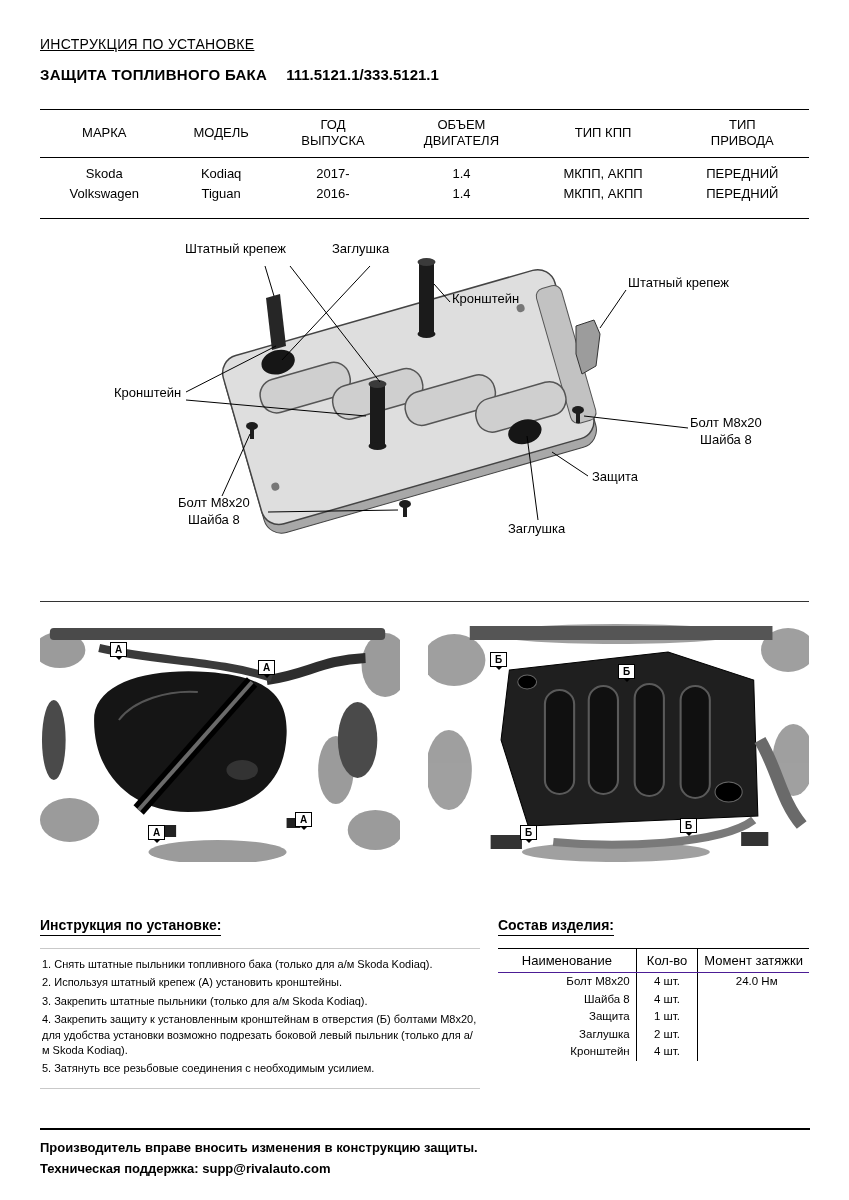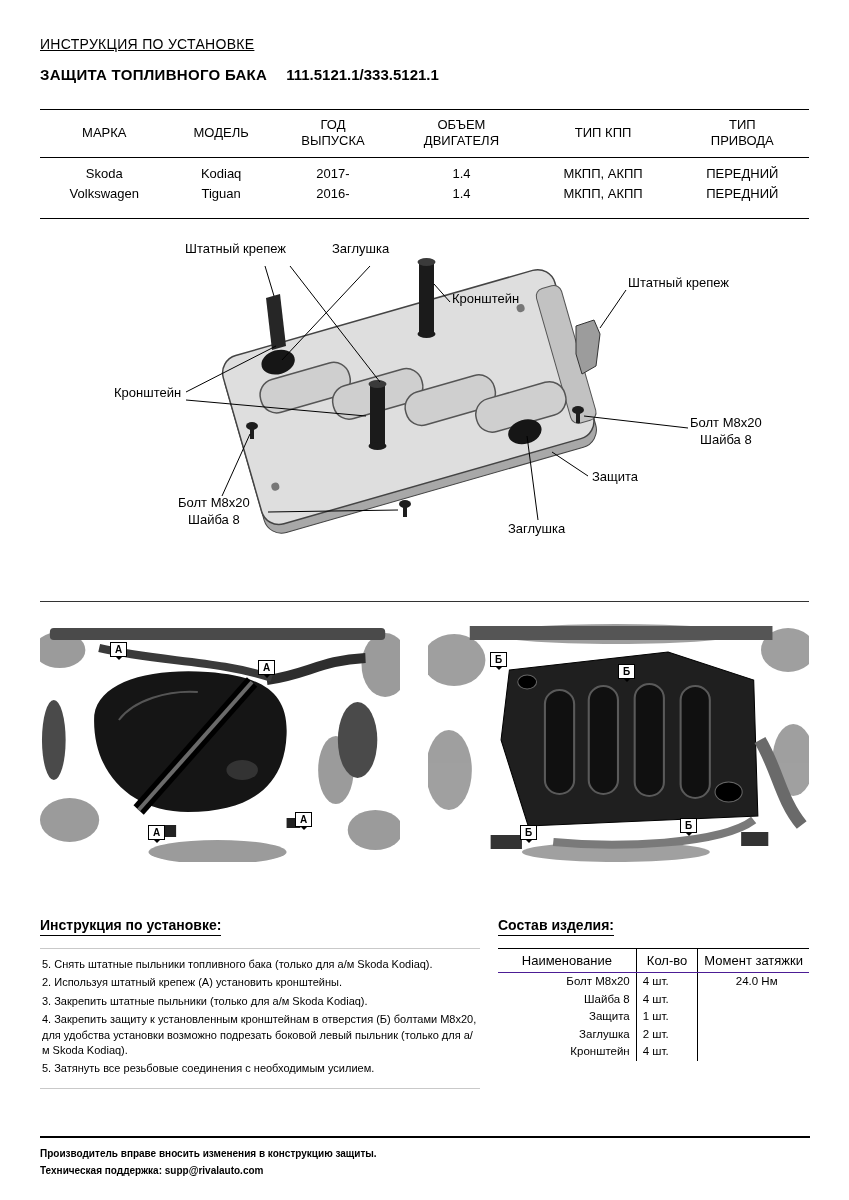--- a/index.html
+++ b/index.html
@@ -63,29 +63,29 @@
 
   .parts-table { border-collapse:collapse; margin-top:12px; width:100%; }
   .parts-table th {
     font-weight:normal; font-size:13px; padding:4px 6px;
     border-top:1px solid #000; border-bottom:1px solid #4c1d95; text-align:center;
     white-space:nowrap;
   }
   .parts-table td { font-size:11.5px; padding:1px 6px; line-height:1.35; }
   .parts-table th + th, .parts-table td + td { border-left:1px solid #000; }
   .parts-table td.name { text-align:right; }
-  .parts-table td.qty { text-align:left; white-space:nowrap; }
+  .parts-table td.qty { text-align:center; white-space:nowrap; }
   .parts-table td.torque { text-align:center; padding-left:12px; white-space:nowrap; }
   .parts-table col.c-name { width:140px; }
   .parts-table col.c-qty { width:62px; }
 
   
   .footer { position:absolute; left:40px; right:39px; bottom:18px;
     border-top:2px solid #000; padding-top:10px; }
-  .footer div { font-size:10px; font-weight:bold; margin-bottom:6px; }
+  .footer div { font-size:13px; font-weight:bold; margin-bottom:6px; }
 </style>
 </head>
 <body>
 
 <div class="page">
 
   <div>
     <div class="hdr-line1">ИНСТРУКЦИЯ ПО УСТАНОВКЕ</div>
     <div class="hdr-line2">
       <span class="hdr-title2">ЗАЩИТА ТОПЛИВНОГО БАКА</span>
@@ -278,21 +278,21 @@
           <span>Б</span>
         </div>
     </div>
   </div>
 
   <div class="bottom">
 
     <div class="col-instr">
       <span class="sec-title">Инструкция по установке:</span>
       <div class="instr-list">
-        <div class="instr-item">5. Снять штатные пыльники топливного бака (только для а/м Skoda Kodiaq).</div>
+        <div class="instr-item">1. Снять штатные пыльники топливного бака (только для а/м Skoda Kodiaq).</div>
         <div class="instr-item">2. Используя штатный крепеж (А) установить кронштейны.</div>
         <div class="instr-item">3. Закрепить штатные пыльники (только для а/м Skoda Kodiaq).</div>
         <div class="instr-item">4. Закрепить защиту к установленным кронштейнам в отверстия (Б) болтами М8х20, для удобства установки возможно подрезать боковой левый пыльник (только для а/м Skoda Kodiaq).</div>
         <div class="instr-item">5. Затянуть все резьбовые соединения с необходимым усилием.</div>
       </div>
     </div>
 
     <div class="col-parts">
       <span class="sec-title">Состав изделия:</span>
       <table class="parts-table">

